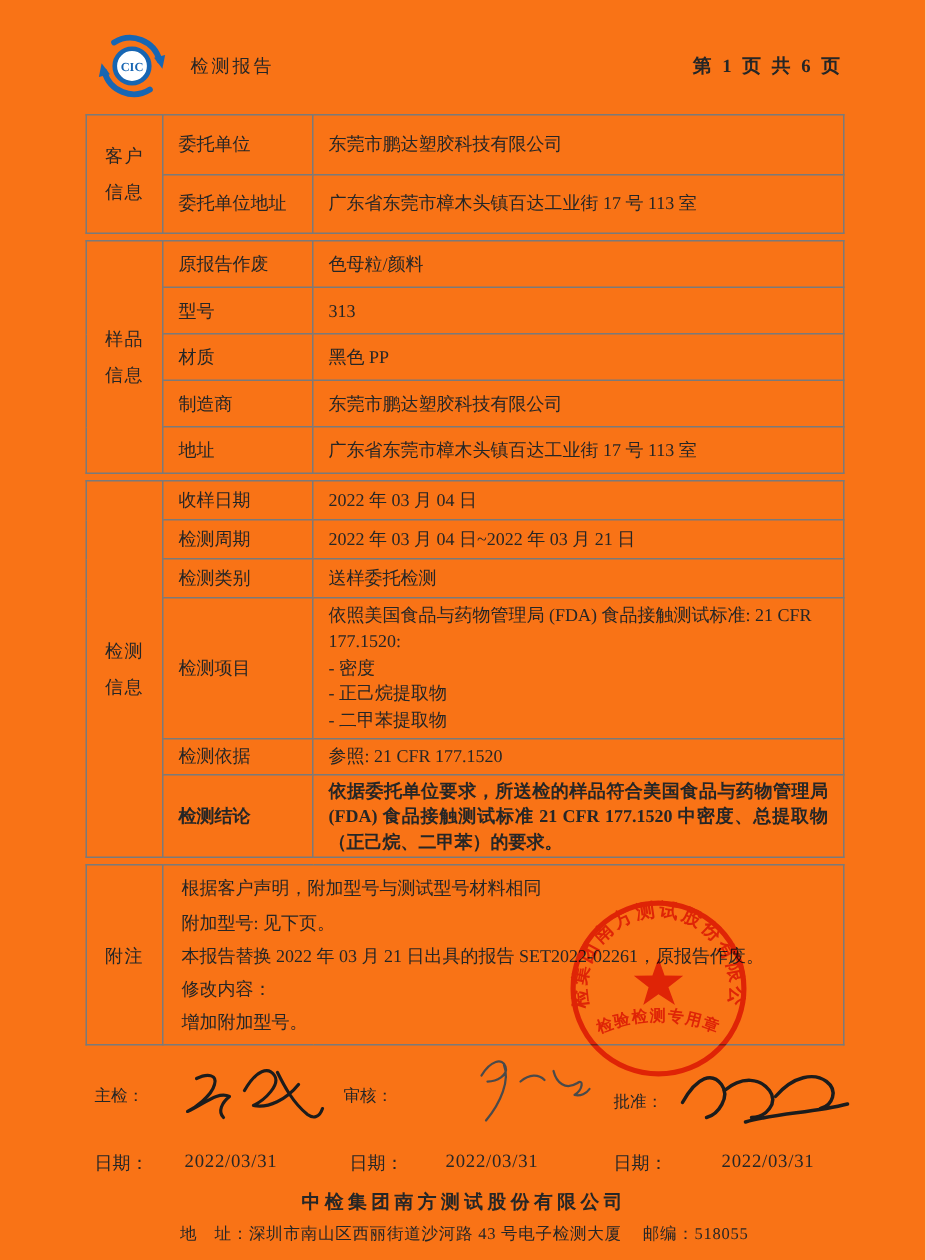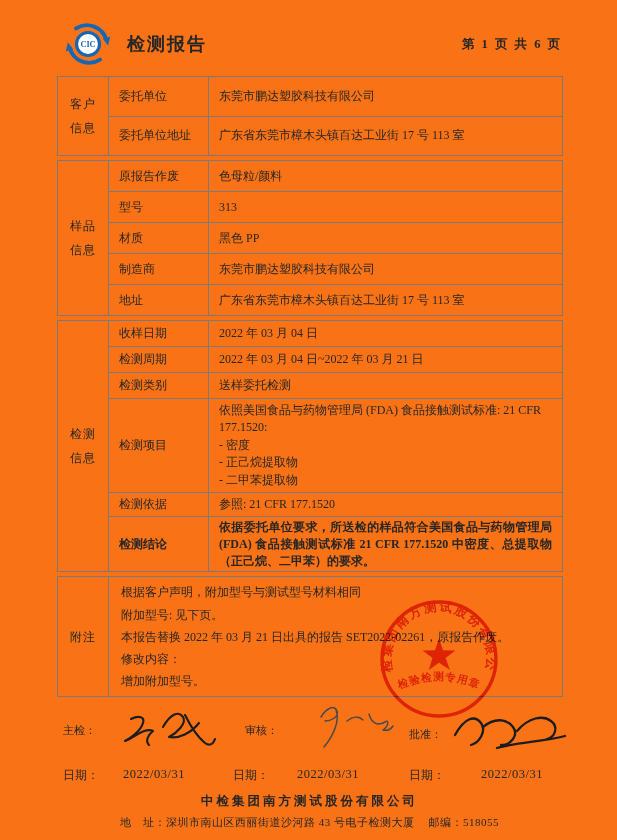--- a/index.html
+++ b/index.html
@@ -4,21 +4,21 @@
 <style>
   html,body{margin:0;padding:0;background:#ffffff;}
   .page{
     width:617px;height:840px;position:relative;background:#f97316;
     font-family:"Liberation Serif","DejaVu Serif",serif;color:#262626;
     box-sizing:border-box;padding:16px 55px 0 57px;overflow:hidden;
   }
   
   .header{display:flex;align-items:center;height:56px;margin-bottom:4px;}
   .logo{width:46px;height:46px;margin-left:8px;flex:none;}
-  .h-title{font-weight:bold;font-size:18px;letter-spacing:2px;margin-left:16px;white-space:nowrap;}
+  .h-title{font-weight:normal;font-size:12px;letter-spacing:2px;margin-left:16px;white-space:nowrap;}
   .h-no{font-weight:bold;font-size:12.5px;margin-left:52px;white-space:nowrap;}
   .h-page{font-weight:bold;font-size:12.5px;margin-left:auto;letter-spacing:2px;white-space:nowrap;}
   
   table.tbl{border-collapse:collapse;width:505px;table-layout:fixed;margin-bottom:4px;}
   .tbl td{border:1px solid #7a7a7a;font-size:12px;padding:3px 10px;vertical-align:middle;}
   col.c1{width:51px;}col.c2{width:100px;}col.c3{width:354px;}
   td.sect{text-align:center;padding:15px 4px;white-space:pre-line;line-height:2.0;letter-spacing:1px;}
   .tbl-customer td{height:28px;}
   .tbl-sample td{height:24px;}
   .tbl-test tr.rs td{height:19px;}
@@ -171,21 +171,21 @@
   </table>
 
   <div class="sig-block">
     <span class="sig-label" style="left:6px;top:20px;">主检：</span>
     <svg class="sig-svg" style="left:58px;top:2px;" width="115" height="44" viewBox="0 0 115 44">
       <g fill="none" stroke="#1c1c1c" stroke-width="2.1" stroke-linecap="round" stroke-linejoin="round">
         <path d="M16,14 C24,10 30,12 28,18 C26,26 14,34 10,36 C20,32 30,22 38,26 C33,30 30,36 34,40"></path>
         <path d="M48,22 C56,8 64,6 68,12 C72,18 62,28 54,32 C64,34 76,28 84,18 M70,10 C74,18 80,30 90,38 C94,41 98,40 100,34"></path>
       </g>
     </svg>
-    <span class="sig-label" style="left:188px;top:20px;text-align:center;">审核：</span>
+    <span class="sig-label" style="left:172px;top:20px;text-align:center;">审核：</span>
     <svg class="sig-svg" style="left:234px;top:-2px;" width="105" height="50" viewBox="0 0 105 50">
       <g fill="none" stroke="#4a4a4a" stroke-width="1.5" stroke-linecap="round" stroke-linejoin="round">
         <path d="M30,16 C36,6 44,4 46,10 C48,16 40,20 34,20 M45,9 C49,19 43,34 33,46"></path>
         <path d="M56,20 C62,15 68,15 72,19"></path>
         <path d="M78,13 C80,21 86,26 94,21 C98,18 98,25 92,29 C96,30 100,28 102,25"></path>
       </g>
     </svg>
     <span class="sig-label" style="left:352px;top:24px;">批准：</span>
     <svg class="sig-svg" style="left:390px;top:4px;z-index:6;" width="125" height="48" viewBox="0 0 125 48">
       <g fill="none" stroke="#1c1c1c" stroke-width="2.3" stroke-linecap="round" stroke-linejoin="round">

